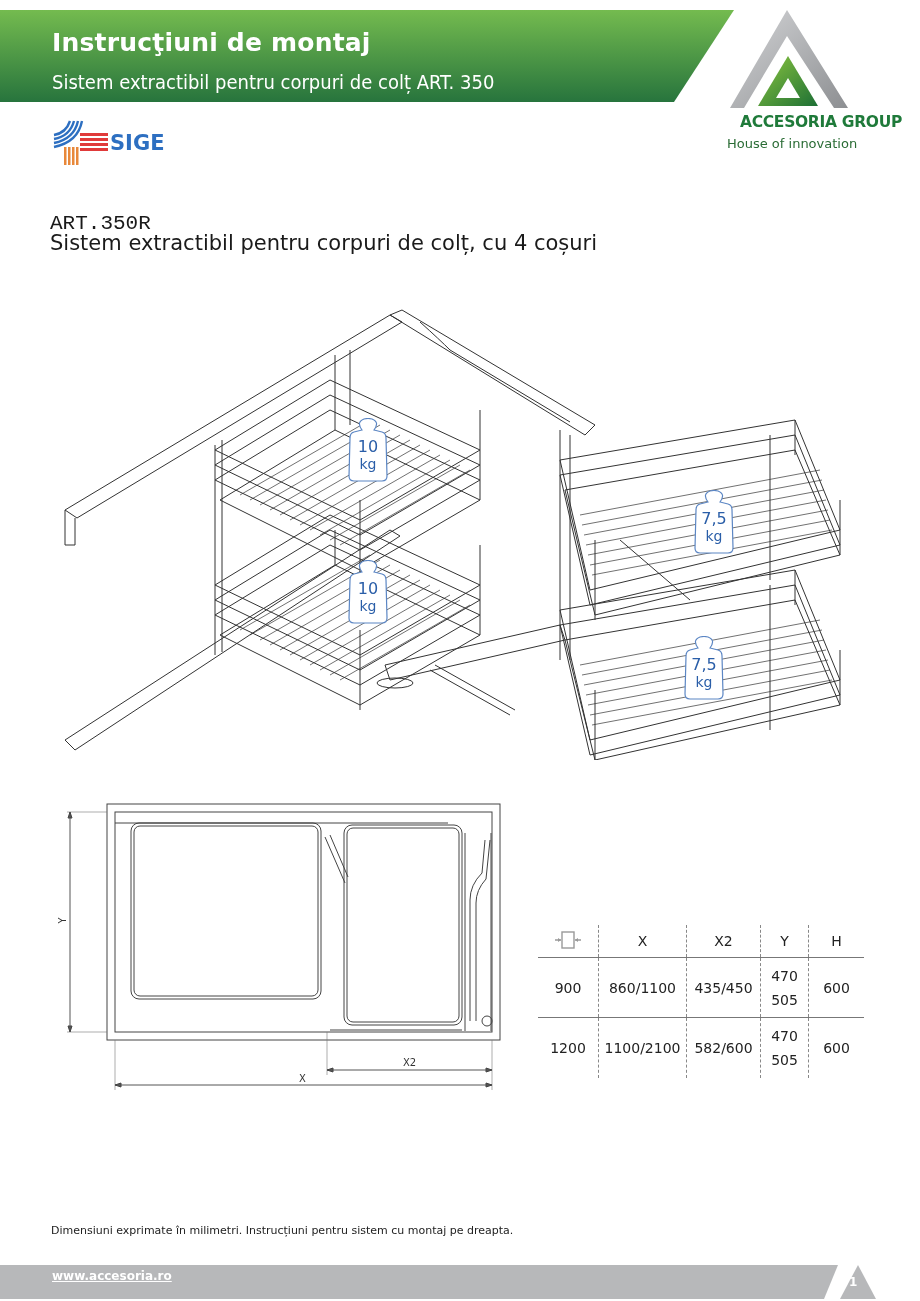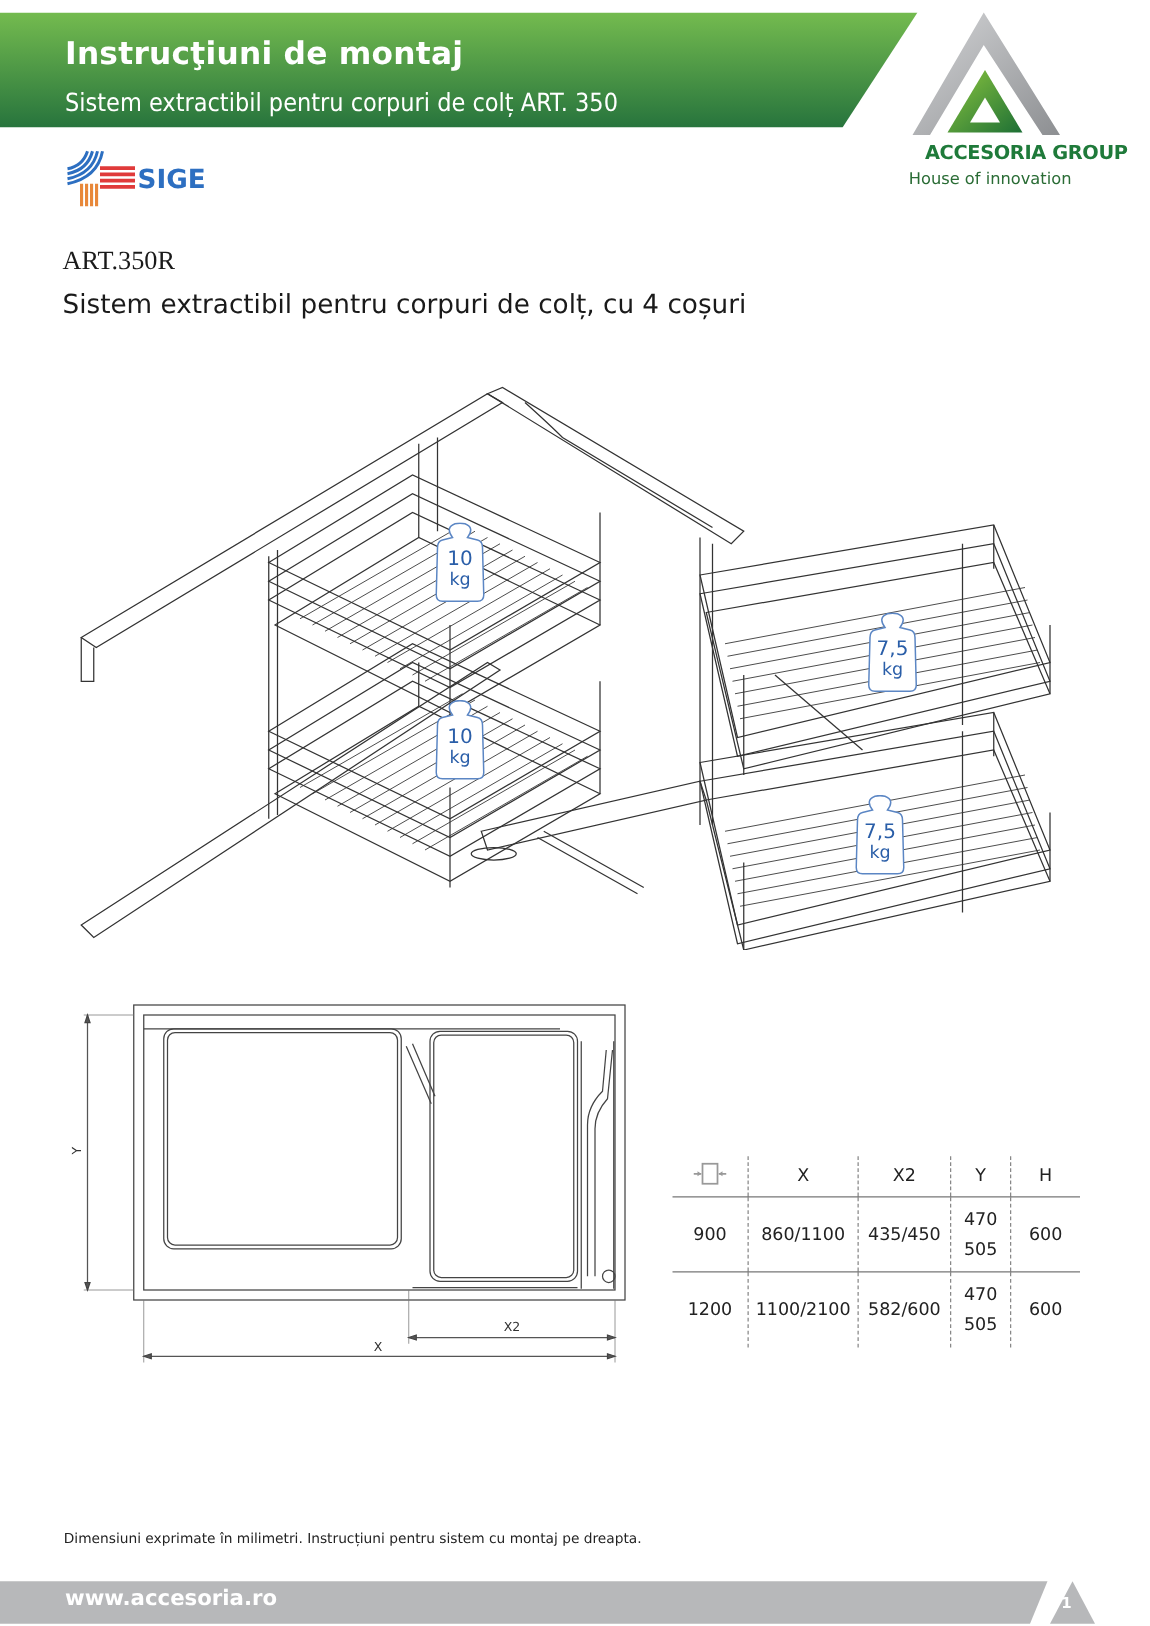--- a/index.html
+++ b/index.html
@@ -5,39 +5,39 @@
   html, body { margin:0; padding:0; background:#ffffff; }
   body { width:920px; height:1301px; position:relative; overflow:hidden; font-family:"DejaVu Sans", sans-serif; color:#1a1a1a; }
   .banner { position:absolute; left:0; top:10px; width:740px; height:68px; }
   .banner svg { position:absolute; left:0; top:0; }
   .banner-title { position:absolute; left:52px; top:18px; color:#fff; font-weight:bold; font-size:25px; letter-spacing:0.2px; font-family:"DejaVu Sans", sans-serif; }
   .banner-sub { position:absolute; left:52px; top:60px; color:#fff; font-size:20px; font-family:"DejaVu Sans", sans-serif; font-stretch:condensed; }
   .ag-logo { position:absolute; left:700px; top:8px; width:180px; height:150px; }
   .ag-name { position:absolute; left:703px; top:113px; font-family:"DejaVu Sans", sans-serif; font-weight:bold; font-size:15.5px; color:#1f7a3a; letter-spacing:-0.3px;margin-left:37px; }
   .ag-tag { position:absolute; left:727px; top:136px; font-family:"DejaVu Sans", sans-serif; font-size:13px; color:#2a6c35; }
   .sige { position:absolute; left:50px; top:117px; width:150px; height:50px; }
-  .art-code { position:absolute; left:50px; top:196px; font-size:21px; font-family:Liberation Serif, serif; }
+  .art-code { position:absolute; left:50px; top:212px; font-size:21px; font-family:Liberation Mono, monospace; }
   .art-desc { position:absolute; left:50px; top:231px; font-size:21px; font-family:"DejaVu Sans", sans-serif; }
   .illustration { position:absolute; left:50px; top:300px; width:820px; height:460px; }
   .weight { position:absolute; width:44px; height:64px; }
   .weight svg { position:absolute; left:0; top:0; }
   .weight .wv { position:absolute; left:0; width:44px; text-align:center; top:20px; font-size:16px; color:#2a5ea8; font-family:"DejaVu Sans", sans-serif; line-height:18px; }
   .weight .wu { position:absolute; left:0; width:44px; text-align:center; top:39px; font-size:14px; color:#2a5ea8; font-family:"DejaVu Sans", sans-serif; line-height:14px; }
   .plan { position:absolute; left:50px; top:795px; width:460px; height:300px; }
   .dim-label { position:absolute; font-size:10px; color:#333; font-family:"DejaVu Sans", sans-serif; }
   table.dims { position:absolute; left:538px; top:925px; border-collapse:collapse; font-family:"DejaVu Sans", sans-serif; font-size:14px; color:#222; }
   table.dims td, table.dims th { text-align:center; font-weight:normal; padding:0; border-left:1px dashed #888; }
   table.dims td:first-child, table.dims th:first-child { border-left:none; }
   table.dims thead th { height:32px; }
   table.dims tbody tr { border-top:1px solid #777; }
   .c0 { width:60px; } .c1 { width:87px; } .c2 { width:73px; } .c3 { width:47px; } .c4 { width:55px; }
   .ycell span { display:block; line-height:24px; }
   .notes { position:absolute; left:51px; top:1222px; font-size:11px; color:#222; font-family:"DejaVu Sans", sans-serif; line-height:17px; }
   .footer { position:absolute; left:0; top:1263px; width:920px; height:38px; }
-  .footer-url { position:absolute; left:52px; top:1269px; color:#fff; font-weight:bold; font-size:17px; font-family:"DejaVu Sans", sans-serif; }
+  .footer-url { position:absolute; left:52px; top:1269px; color:#fff; font-weight:bold; font-size:12px; font-family:"DejaVu Sans", sans-serif;text-decoration:underline; }
   .page-num { position:absolute; left:849px; top:1275px; color:#fff; font-weight:bold; font-size:12px; font-family:"DejaVu Sans", sans-serif; }
 </style>
 </head>
 <body>
 
 <div class="banner">
   <svg width="740" height="92">
     <defs>
       <linearGradient id="bg" x1="0" y1="0" x2="0" y2="1">
         <stop offset="0" stop-color="#74bb4f"></stop>

